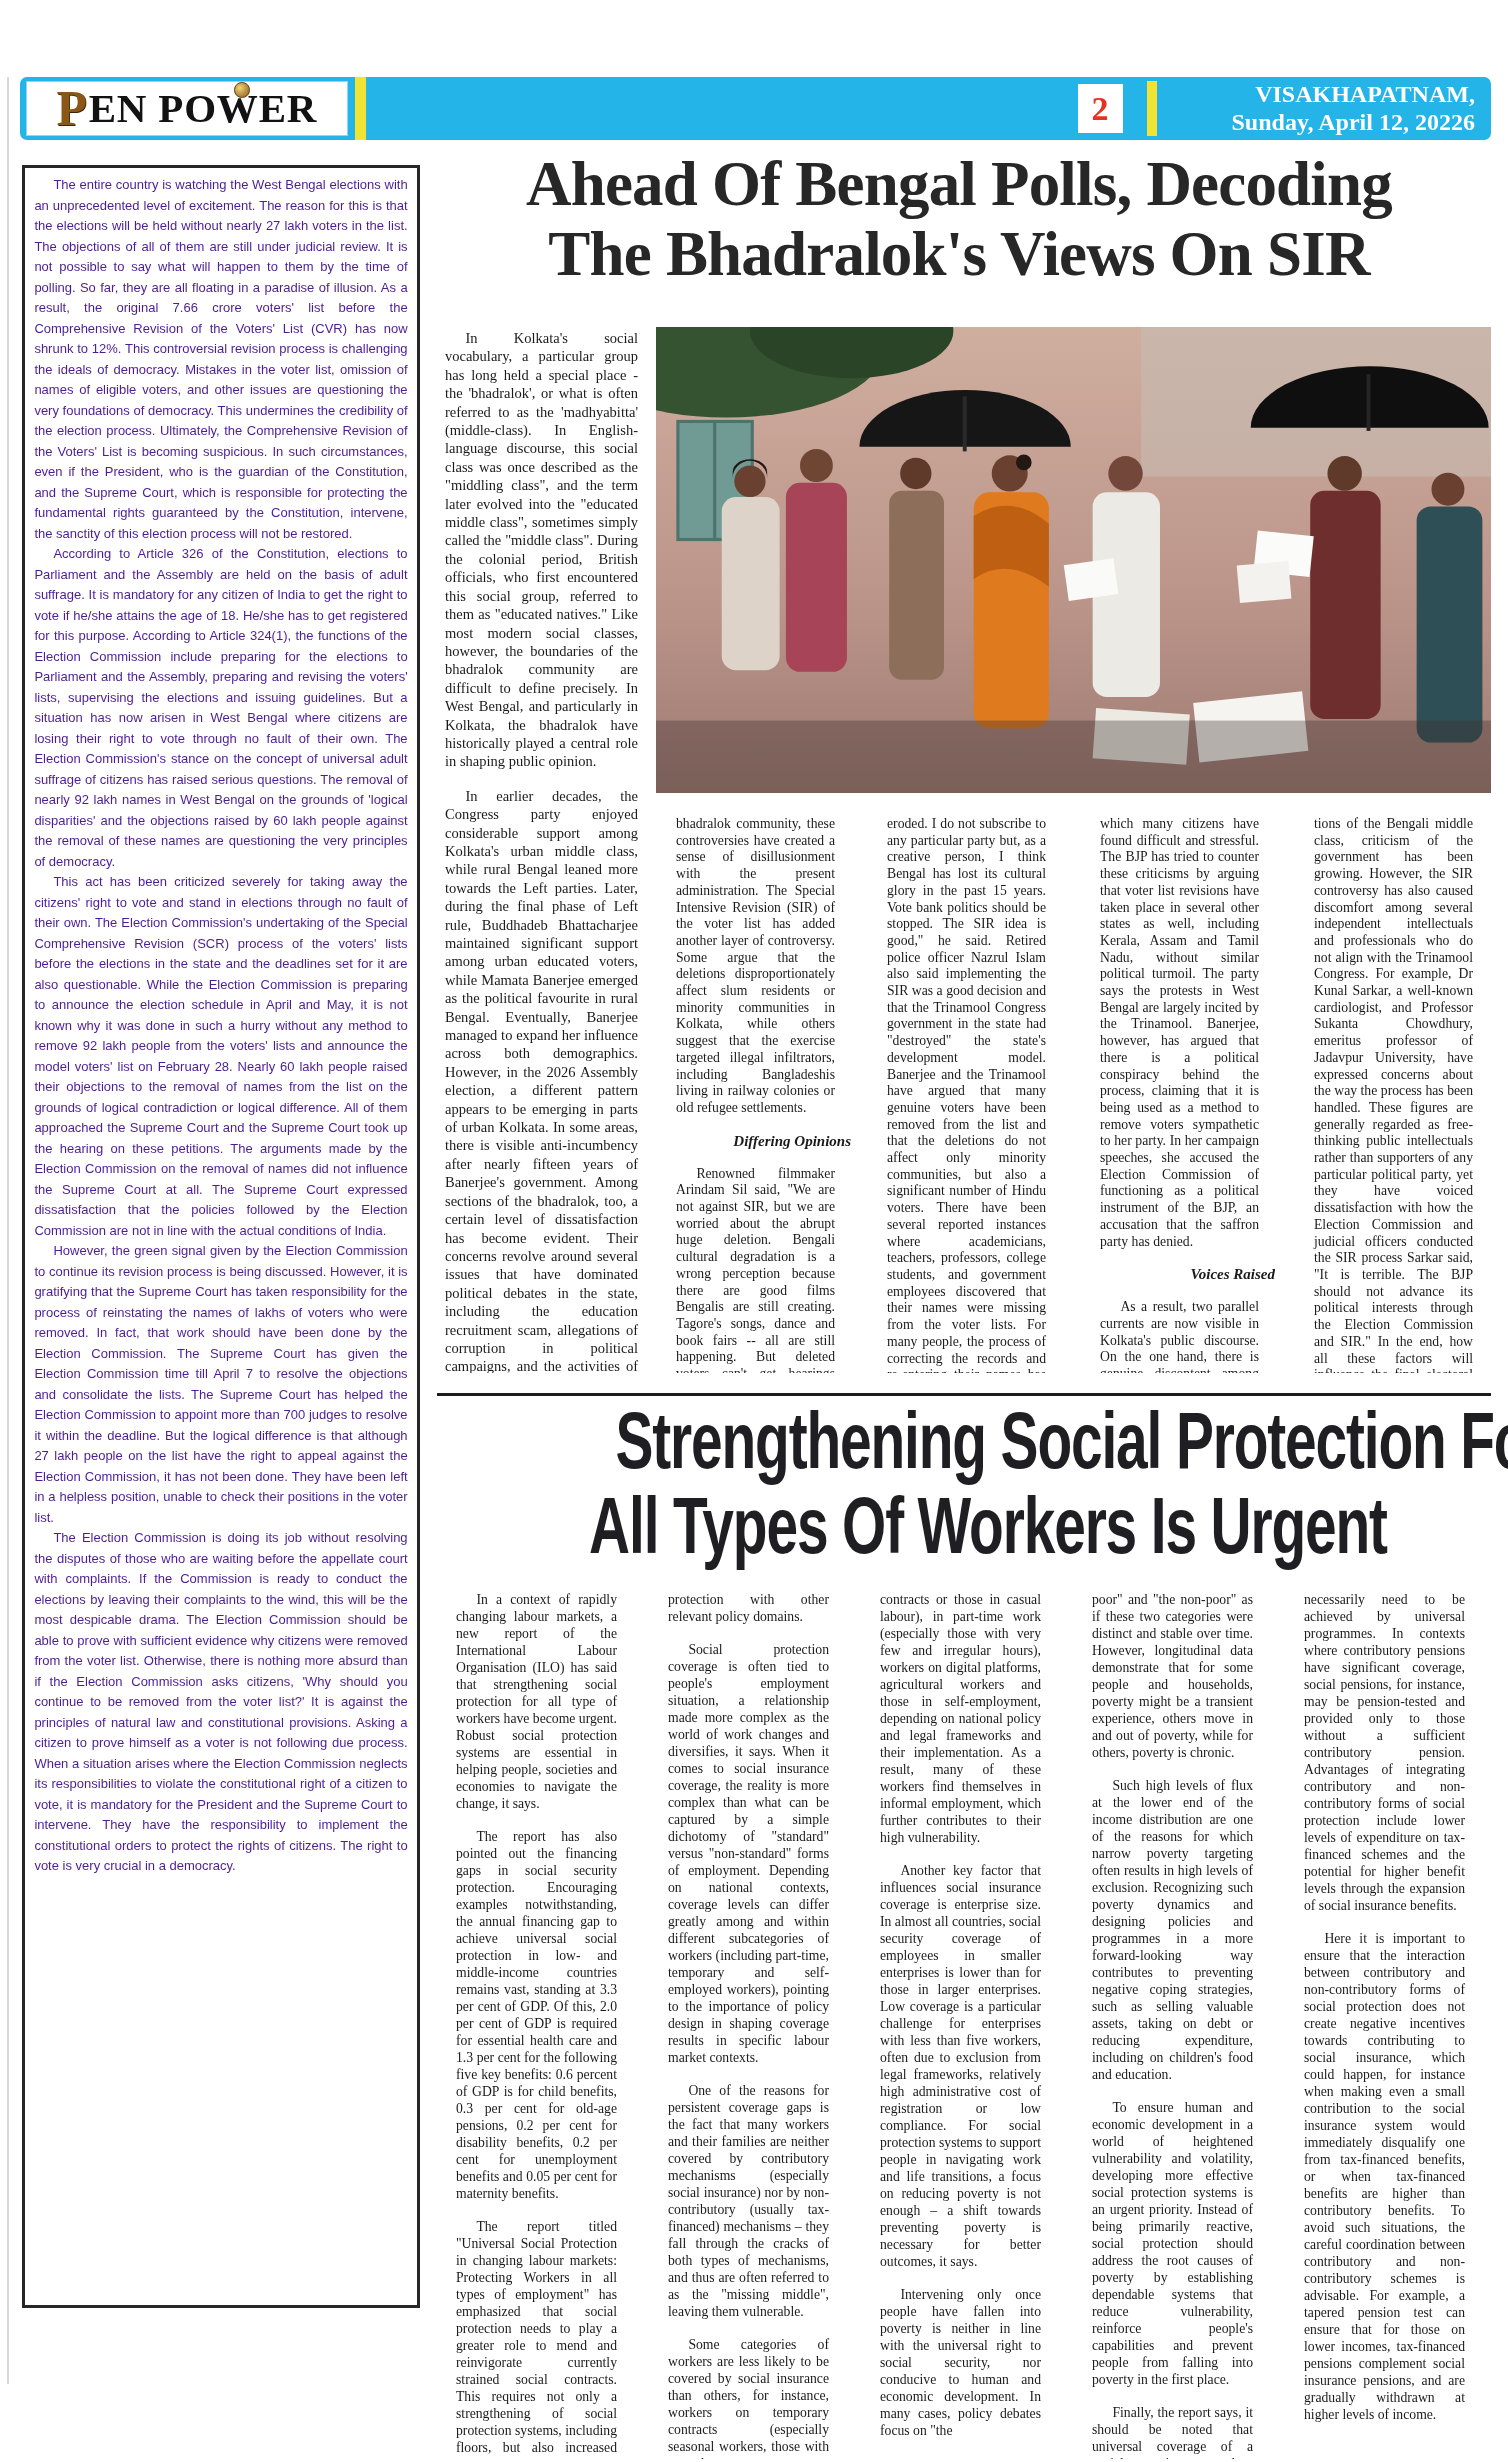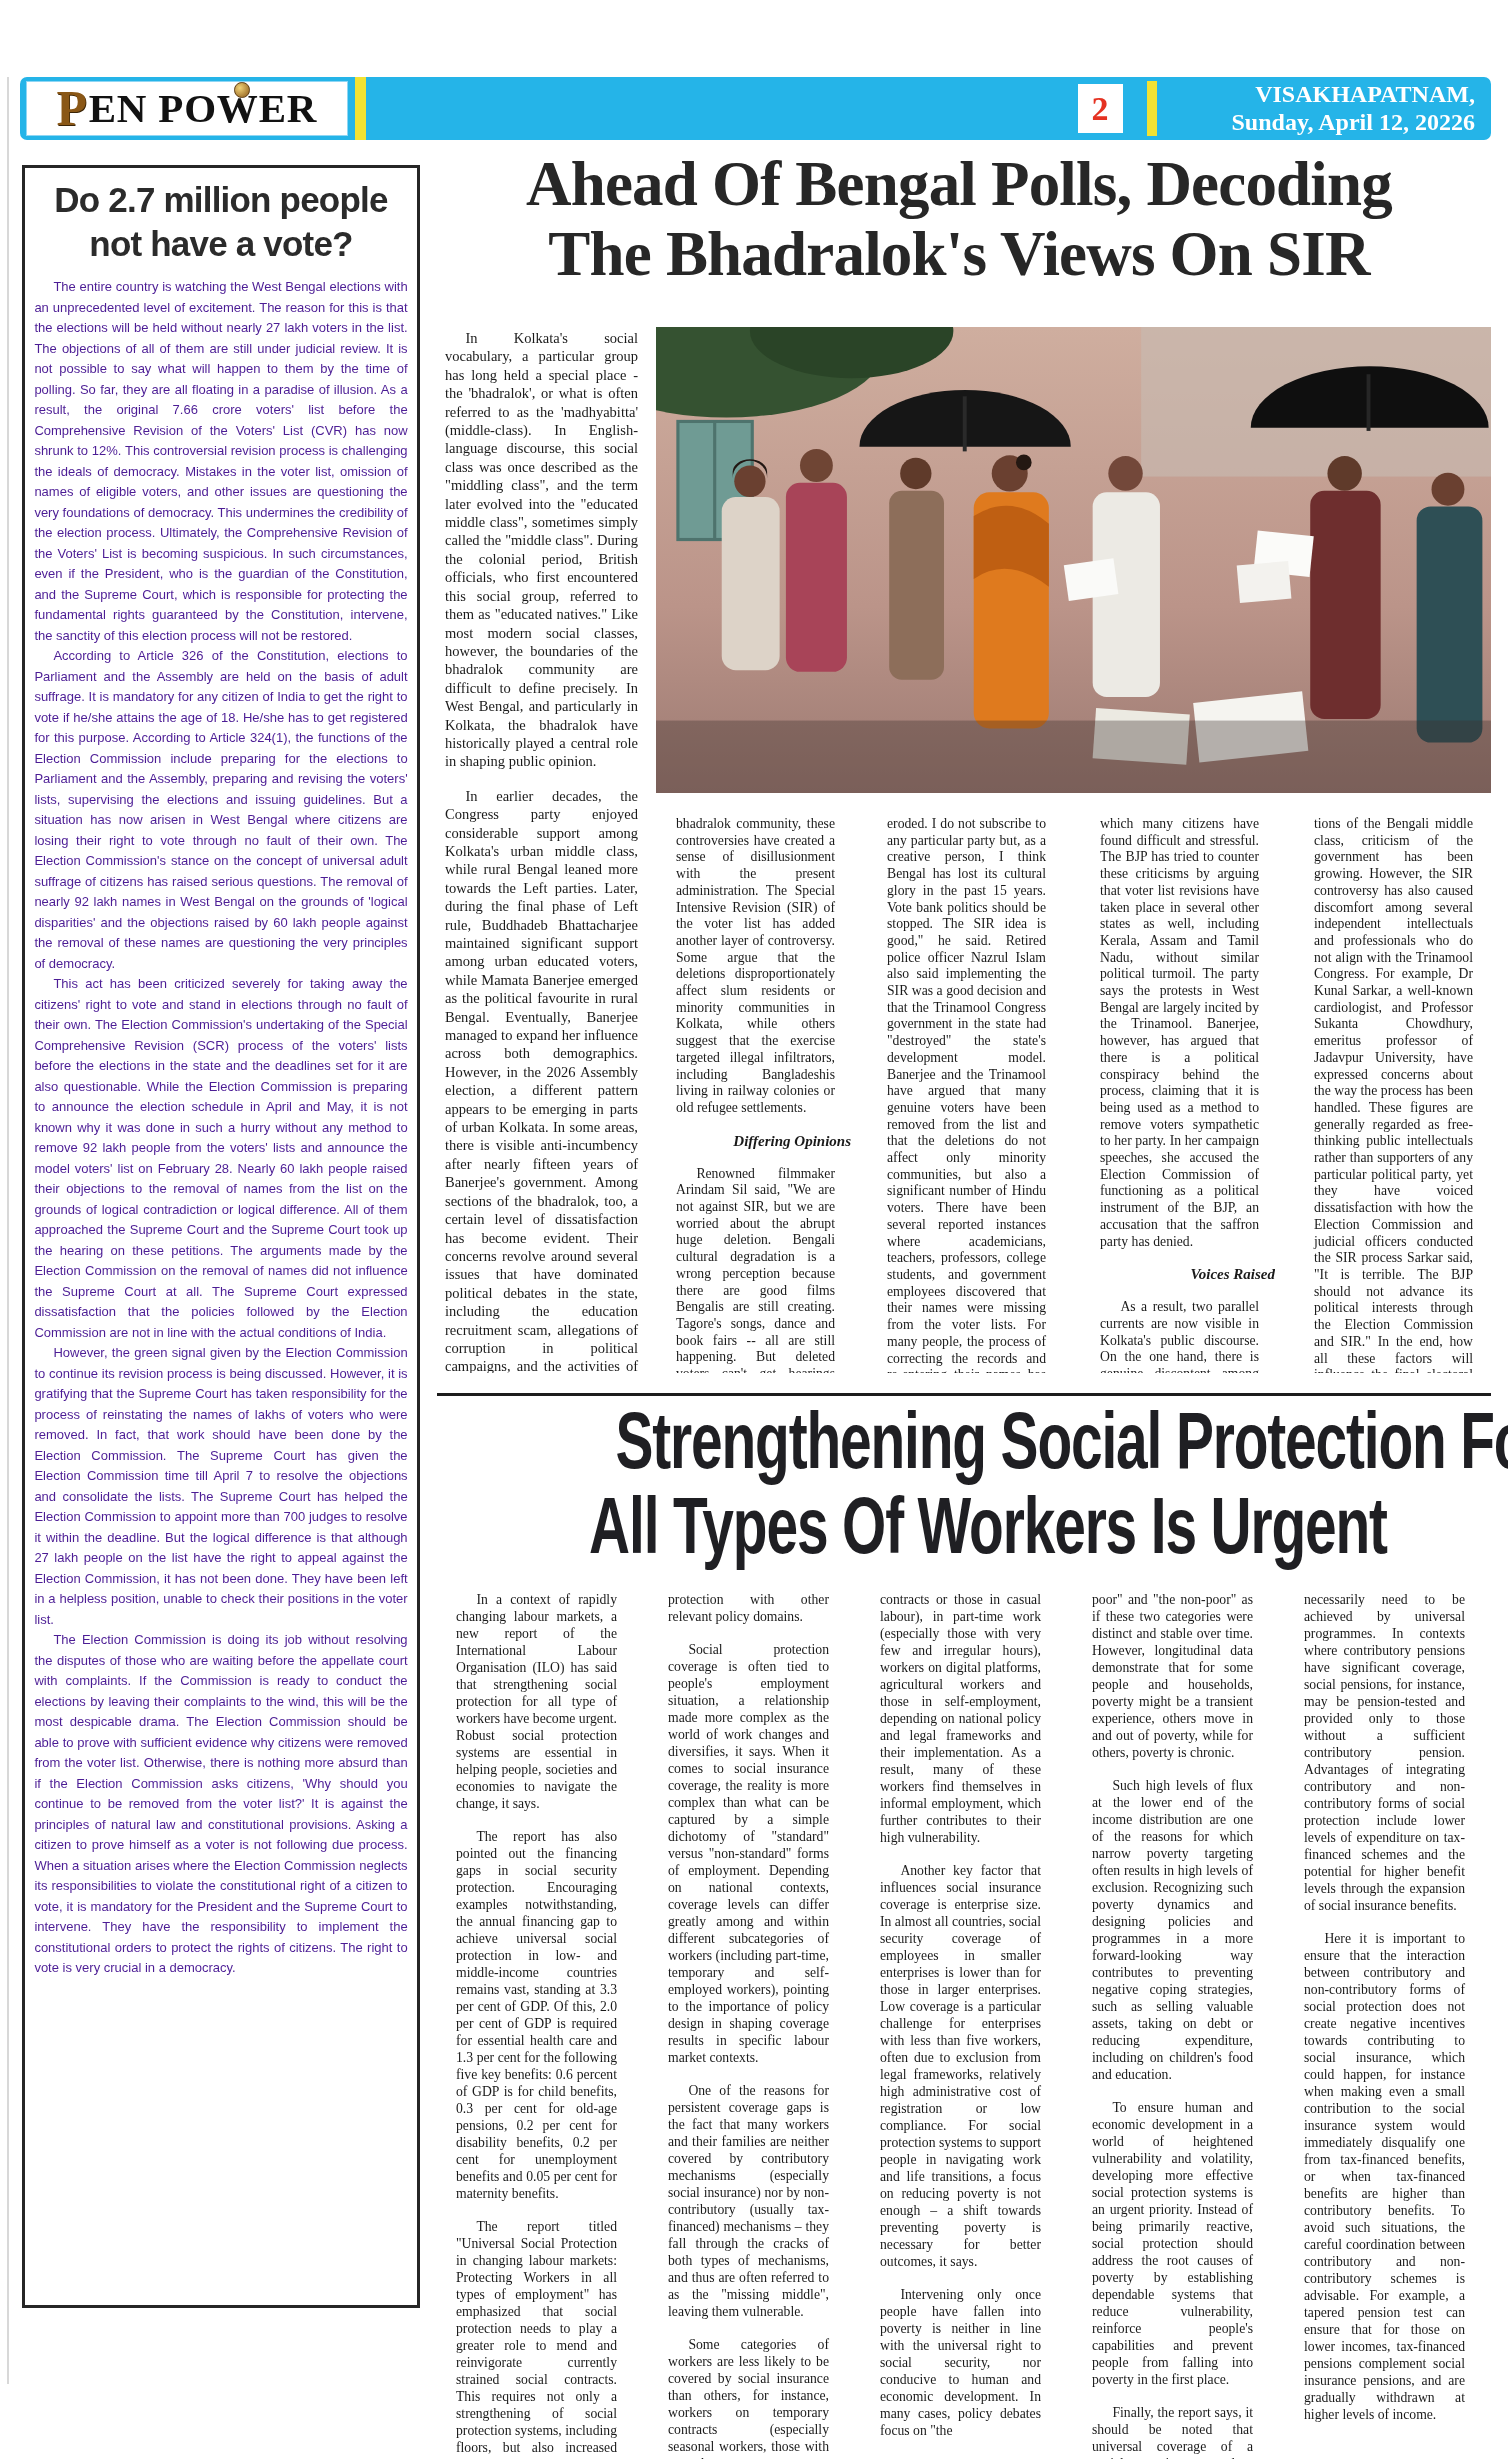--- a/index.html
+++ b/index.html
@@ -83,21 +83,20 @@
     </div>
     <div class="ystripe y2"></div>
     <div class="date-block">
       <div>VISAKHAPATNAM,</div>
       <div>Sunday, April 12, 20226</div>
     </div>
   </header>
 
   <section class="editorial">
     <div class="ed-body-box">
-      <h2 class="ed-headline">Do 2.7 million people not have a vote?</h2>
       <div class="ed-text">
         <p>The entire country is watching the West Bengal elections with an unprecedented level of excitement. The reason for this is that the elections will be held without nearly 27 lakh voters in the list. The objections of all of them are still under judicial review. It is not possible to say what will happen to them by the time of polling. So far, they are all floating in a paradise of illusion. As a result, the original 7.66 crore voters' list before the Comprehensive Revision of the Voters' List (CVR) has now shrunk to 12%. This controversial revision process is challenging the ideals of democracy. Mistakes in the voter list, omission of names of eligible voters, and other issues are questioning the very foundations of democracy. This undermines the credibility of the election process. Ultimately, the Comprehensive Revision of the Voters' List is becoming suspicious. In such circumstances, even if the President, who is the guardian of the Constitution, and the Supreme Court, which is responsible for protecting the fundamental rights guaranteed by the Constitution, intervene, the sanctity of this election process will not be restored.</p>
         <p>According to Article 326 of the Constitution, elections to Parliament and the Assembly are held on the basis of adult suffrage. It is mandatory for any citizen of India to get the right to vote if he/she attains the age of 18. He/she has to get registered for this purpose. According to Article 324(1), the functions of the Election Commission include preparing for the elections to Parliament and the Assembly, preparing and revising the voters' lists, supervising the elections and issuing guidelines. But a situation has now arisen in West Bengal where citizens are losing their right to vote through no fault of their own. The Election Commission's stance on the concept of universal adult suffrage of citizens has raised serious questions. The removal of nearly 92 lakh names in West Bengal on the grounds of 'logical disparities' and the objections raised by 60 lakh people against the removal of these names are questioning the very principles of democracy.</p>
         <p>This act has been criticized severely for taking away the citizens' right to vote and stand in elections through no fault of their own. The Election Commission's undertaking of the Special Comprehensive Revision (SCR) process of the voters' lists before the elections in the state and the deadlines set for it are also questionable. While the Election Commission is preparing to announce the election schedule in April and May, it is not known why it was done in such a hurry without any method to remove 92 lakh people from the voters' lists and announce the model voters' list on February 28. Nearly 60 lakh people raised their objections to the removal of names from the list on the grounds of logical contradiction or logical difference. All of them approached the Supreme Court and the Supreme Court took up the hearing on these petitions. The arguments made by the Election Commission on the removal of names did not influence the Supreme Court at all. The Supreme Court expressed dissatisfaction that the policies followed by the Election Commission are not in line with the actual conditions of India.</p>
         <p>However, the green signal given by the Election Commission to continue its revision process is being discussed. However, it is gratifying that the Supreme Court has taken responsibility for the process of reinstating the names of lakhs of voters who were removed. In fact, that work should have been done by the Election Commission. The Supreme Court has given the Election Commission time till April 7 to resolve the objections and consolidate the lists. The Supreme Court has helped the Election Commission to appoint more than 700 judges to resolve it within the deadline. But the logical difference is that although 27 lakh people on the list have the right to appeal against the Election Commission, it has not been done. They have been left in a helpless position, unable to check their positions in the voter list.</p>
         <p>The Election Commission is doing its job without resolving the disputes of those who are waiting before the appellate court with complaints. If the Commission is ready to conduct the elections by leaving their complaints to the wind, this will be the most despicable drama. The Election Commission should be able to prove with sufficient evidence why citizens were removed from the voter list. Otherwise, there is nothing more absurd than if the Election Commission asks citizens, 'Why should you continue to be removed from the voter list?' It is against the principles of natural law and constitutional provisions. Asking a citizen to prove himself as a voter is not following due process. When a situation arises where the Election Commission neglects its responsibilities to violate the constitutional right of a citizen to vote, it is mandatory for the President and the Supreme Court to intervene. They have the responsibility to implement the constitutional orders to protect the rights of citizens. The right to vote is very crucial in a democracy.</p>
       </div>
     </div>
   </section>
 

